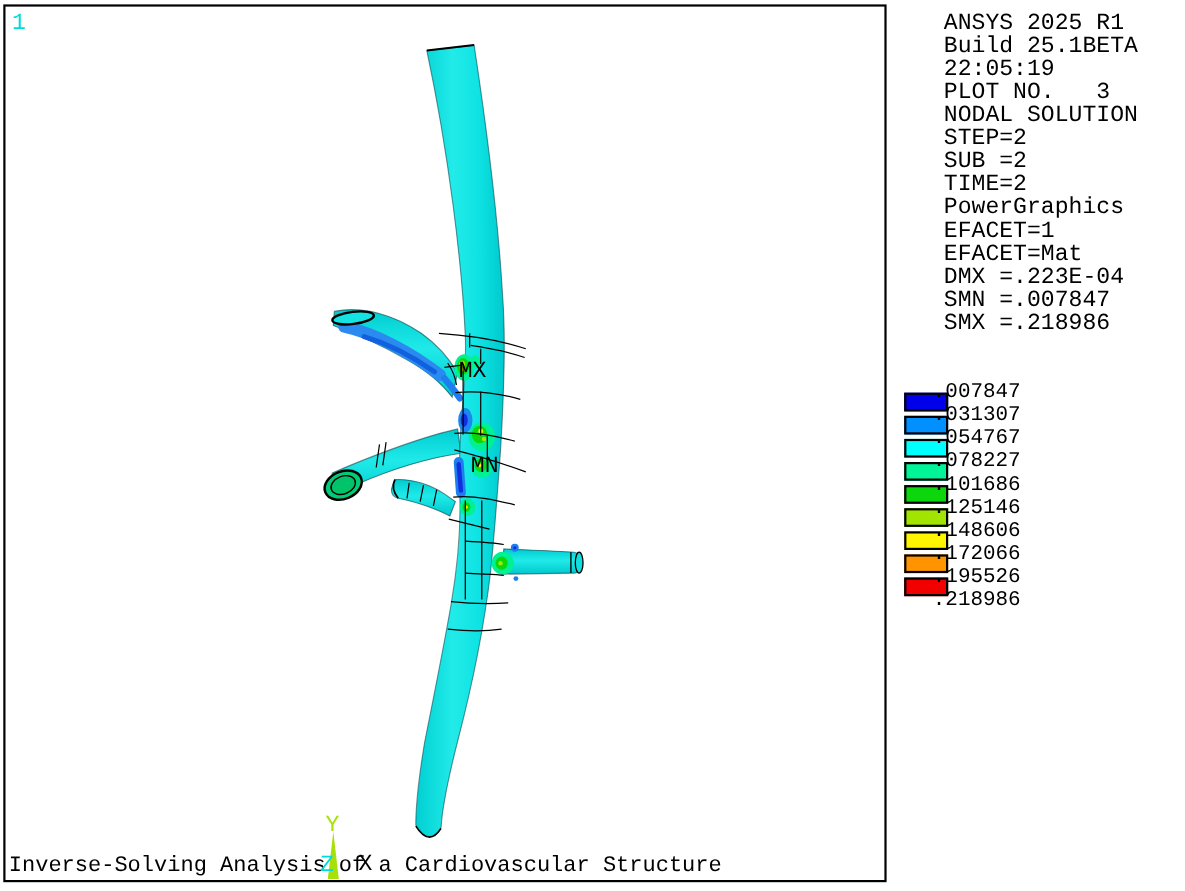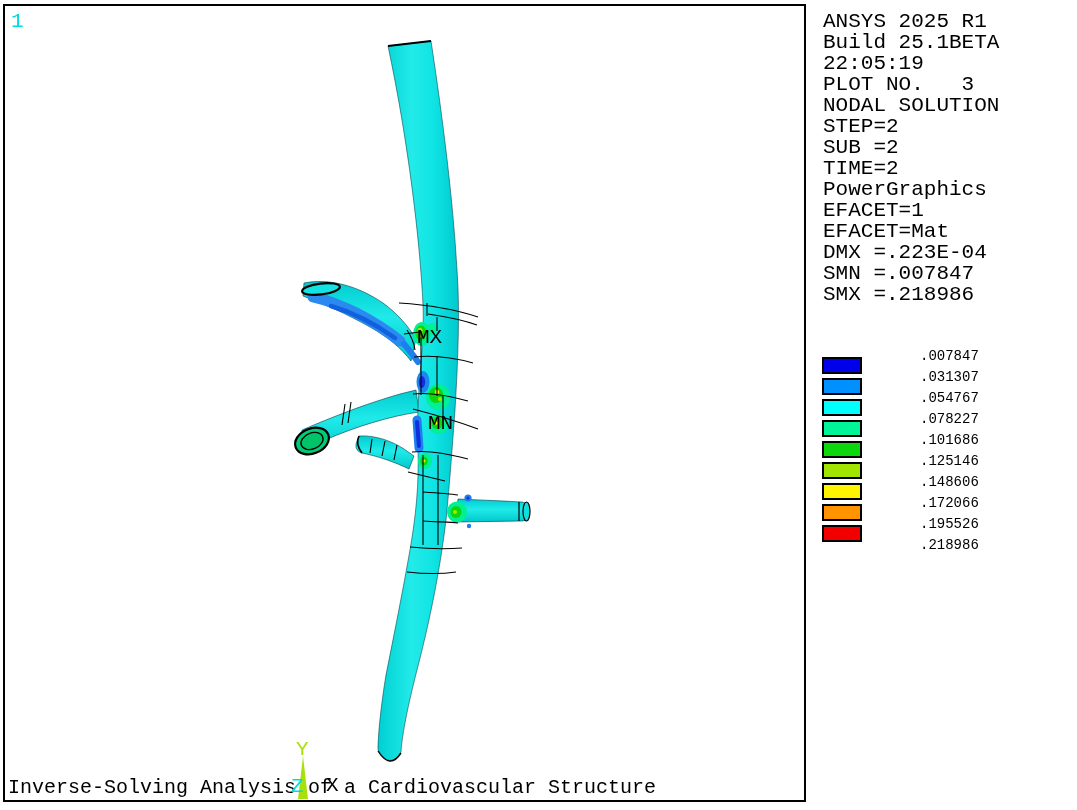--- a/index.html
+++ b/index.html
@@ -15,23 +15,23 @@
     position:absolute;left:6px;top:5px;font-size:21px;line-height:21px;color:#00dcdc;
   }
   .main-title{
     position:absolute;left:8px;top:777px;font-size:20px;line-height:22px;
     white-space:pre;color:#000;z-index:2;
   }
   svg.canvas{position:absolute;left:0;top:0;z-index:3;pointer-events:none;}
   .panel{
     position:absolute;left:823px;top:11px;width:252px;font-size:21px;line-height:21px;
   }
-  .panel-line{white-space:pre;height:21px;}
+  .panel-line{white-space:pre;height:21px;margin-left:35px;}
   .legend-label{
-    position:absolute;left:920px;font-size:14px;line-height:21px;white-space:pre;
+    position:absolute;left:848px;font-size:19px;line-height:21px;white-space:pre;
   }
   .legend-swatch{
     position:absolute;left:822px;width:40px;height:17px;border:2px solid #000;
     box-sizing:border-box;
   }
 </style>
 </head>
 <body>
 
 <div class="viewport">

